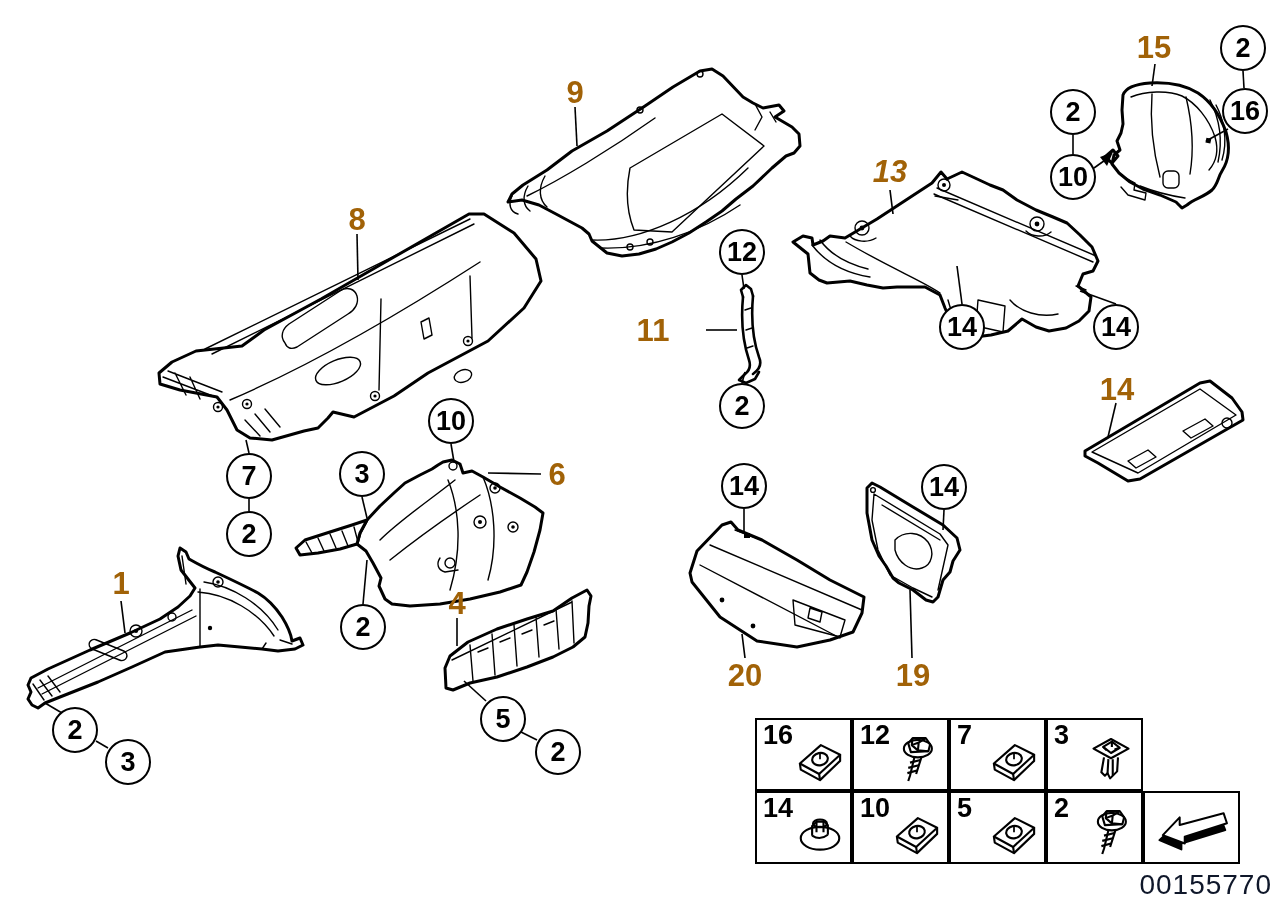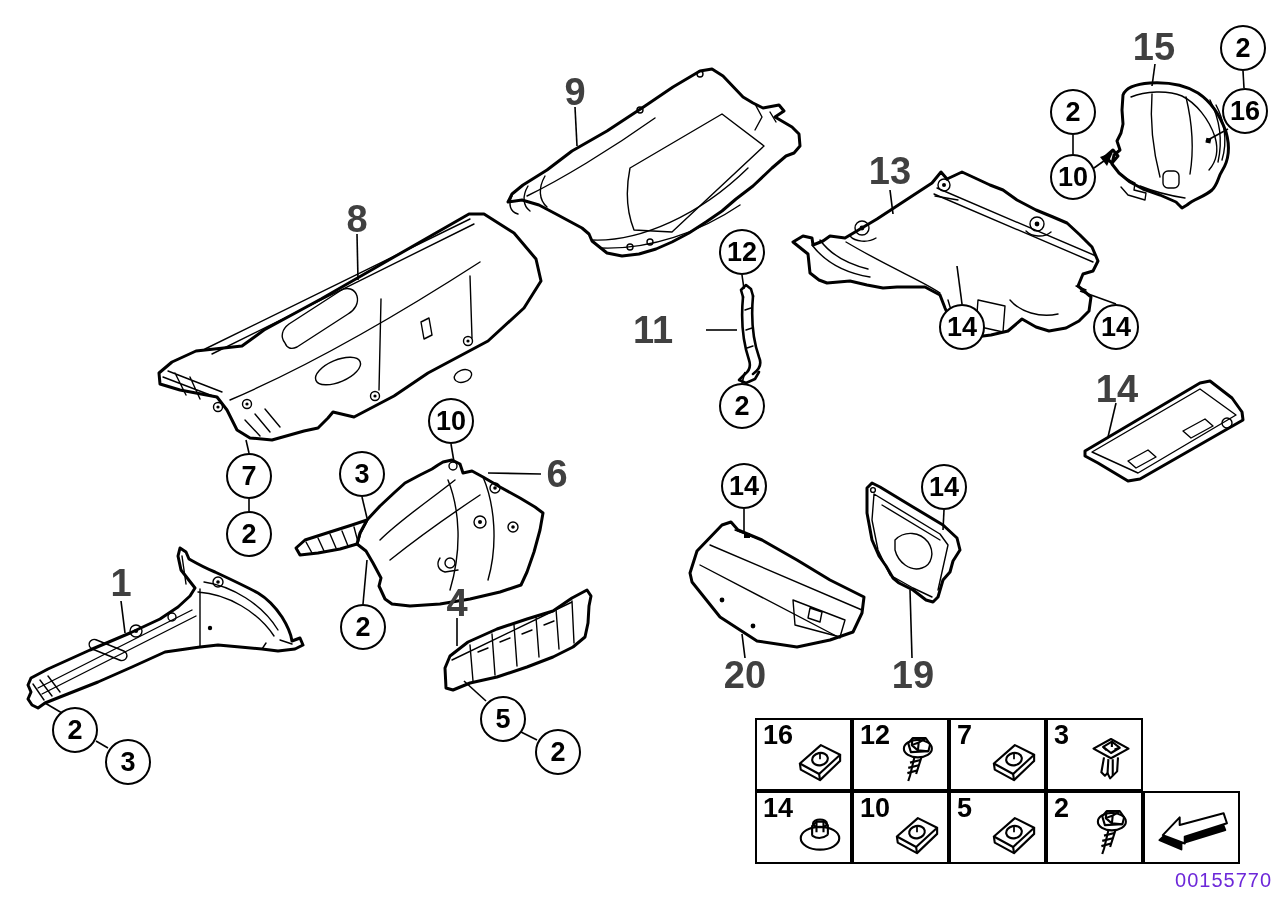--- a/index.html
+++ b/index.html
@@ -3,33 +3,33 @@
 <meta charset="utf-8">
 <style>
   html,body{margin:0;padding:0;background:#fff;}
   #stage{position:relative;width:1288px;height:910px;background:#ffffff;overflow:hidden;
          font-family:"Liberation Sans","DejaVu Sans",sans-serif;}
   #drawing{position:absolute;left:0;top:0;}
   .outer{fill:#ffffff;stroke:#000;stroke-width:3;stroke-linejoin:round;stroke-linecap:round;}
   .outer2{fill:none;stroke:#000;stroke-width:3;stroke-linejoin:round;stroke-linecap:round;}
   .inner{fill:none;stroke:#000;stroke-width:1.4;stroke-linejoin:round;stroke-linecap:round;}
   .leader{stroke:#000;stroke-width:1.6;}
-  .part-label{position:absolute;transform:translate(-50%,-50%);font-size:38px;font-weight:bold;
-              color:#404040;line-height:1;user-select:none;}
+  .part-label{position:absolute;transform:translate(-50%,-50%);font-size:31px;font-weight:bold;
+              color:#a16207;line-height:1;user-select:none;}
   .callout{position:absolute;width:46px;height:46px;border:2.6px solid #000;border-radius:50%;
            background:#fff;box-sizing:border-box;transform:translate(-50%,-50%);
            display:flex;align-items:center;justify-content:center;
            font-size:27px;font-weight:bold;color:#000;}
   .legend-cell{position:absolute;border:2px solid #000;box-sizing:border-box;background:#fff;}
   .legend-num{position:absolute;top:1px;left:6px;font-size:27px;font-weight:bold;color:#000;line-height:1.1;}
   .legend-icon{position:absolute;right:2px;bottom:1px;width:56px;height:56px;}
   .legend-icon svg{width:100%;height:100%;}
   .arrow-cell .legend-icon{left:6px;right:6px;top:4px;bottom:4px;width:auto;height:auto;}
   #part-number{position:absolute;left:1072px;top:869px;width:200px;text-align:right;
-               font-size:20px;color:#6d28d9;letter-spacing:1px;}
+               font-size:28px;color:#0f172a;letter-spacing:1px;}
 </style>
 </head>
 <body>
 
 <div id="stage">
 
   <svg id="drawing" width="1288" height="910" viewBox="0 0 1288 910">
 
     <g>
       <path class="outer" d="M159,373 L172,362 L196,351 L242,346 L264,330 L321,299 L394,257 L469,214 L484,214 L514,233 L536,259 L541,281 L524,308 L488,341 L428,373 L394,396 L354,417 L333,412 L328,418 L318,428 L304,431 L272,440 L250,438 L237,430 L227,410 L217,397 L180,390 L160,384 Z"></path>
@@ -194,21 +194,21 @@
       </g>
   </svg>
 
   <div id="labels">
       <div class="part-label" style="left: 121px; top: 583px;">1</div>
       <div class="part-label" style="left: 457px; top: 603px;">4</div>
       <div class="part-label" style="left: 557px; top: 474px;">6</div>
       <div class="part-label" style="left: 357px; top: 219px;">8</div>
       <div class="part-label" style="left: 575px; top: 92px;">9</div>
       <div class="part-label" style="left: 653px; top: 330px;">11</div>
-      <div class="part-label" style="left: 890px; top: 171px;">13</div>
+      <div class="part-label" style="left: 890px; top: 171px; font-style: italic;">13</div>
       <div class="part-label" style="left: 1154px; top: 47px;">15</div>
       <div class="part-label" style="left: 1117px; top: 389px;">14</div>
       <div class="part-label" style="left: 745px; top: 675px;">20</div>
       <div class="part-label" style="left: 913px; top: 675px; text-align: right;">19</div>
     </div>
   <div id="callouts">
       <div class="callout" style="left: 1243px; top: 48px;">2</div>
       <div class="callout" style="left: 1245px; top: 111px;">16</div>
       <div class="callout" style="left: 1073px; top: 112px;">2</div>
       <div class="callout" style="left: 1073px; top: 177px;">10</div>

